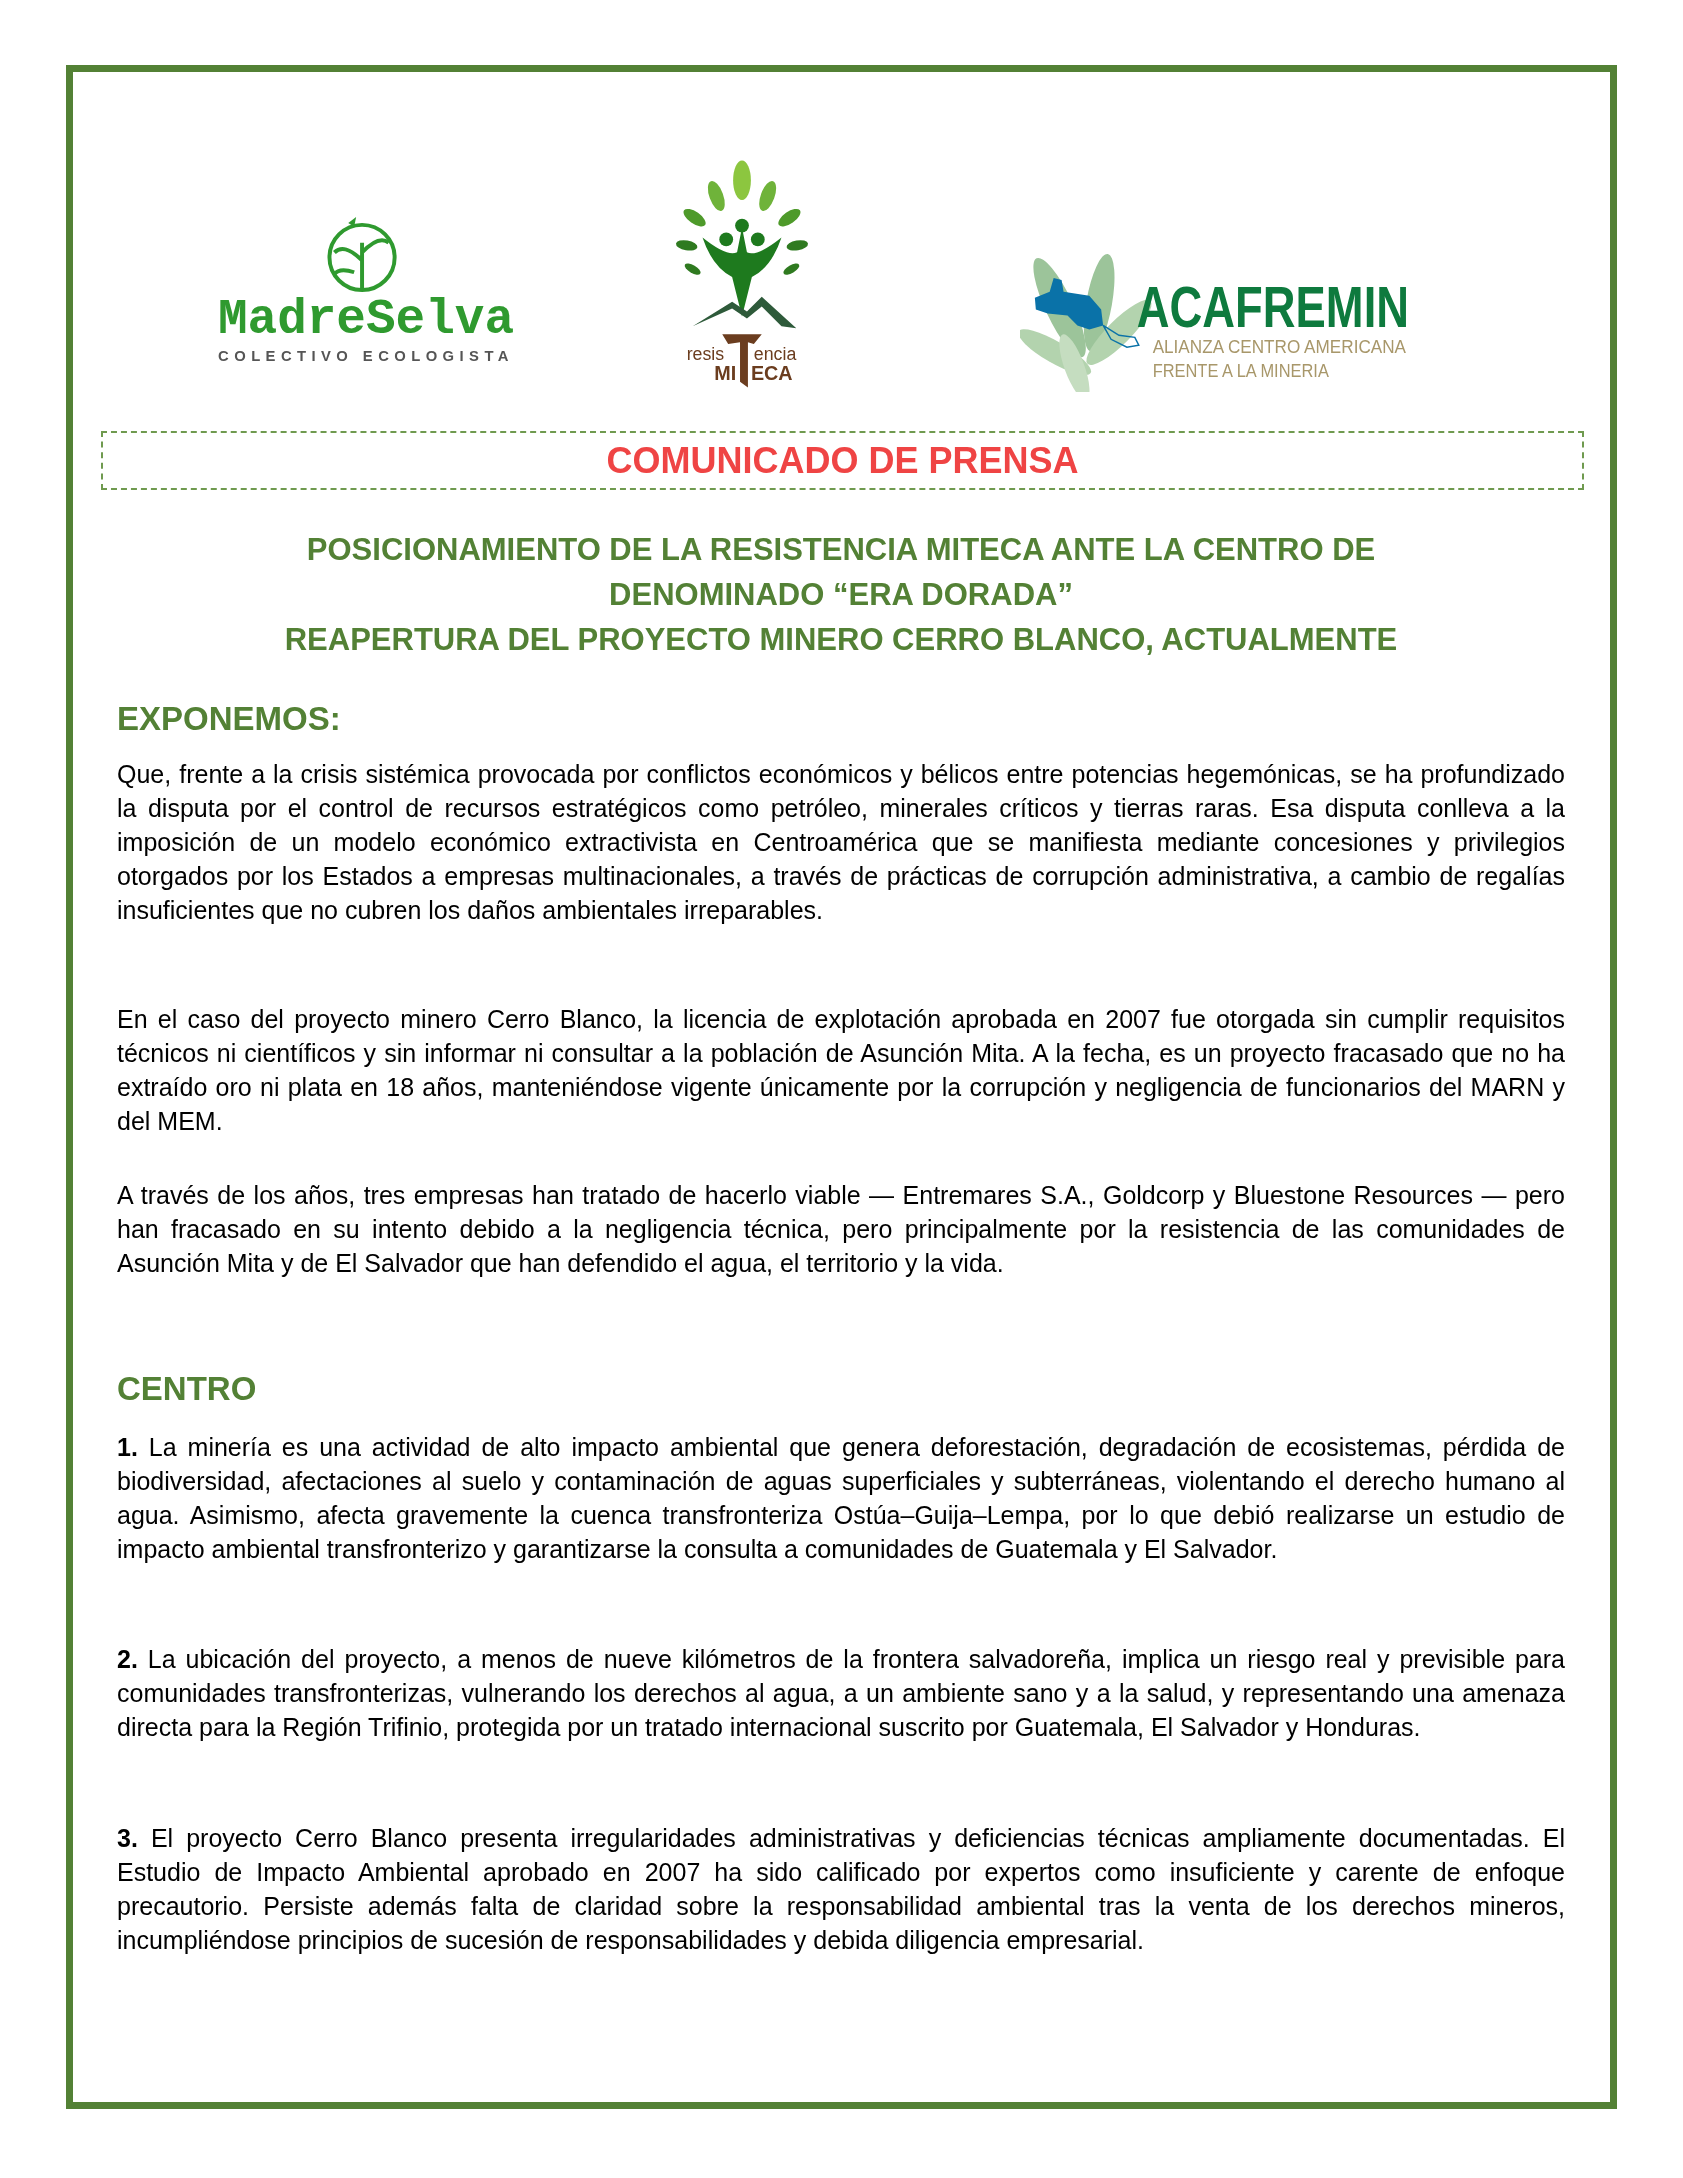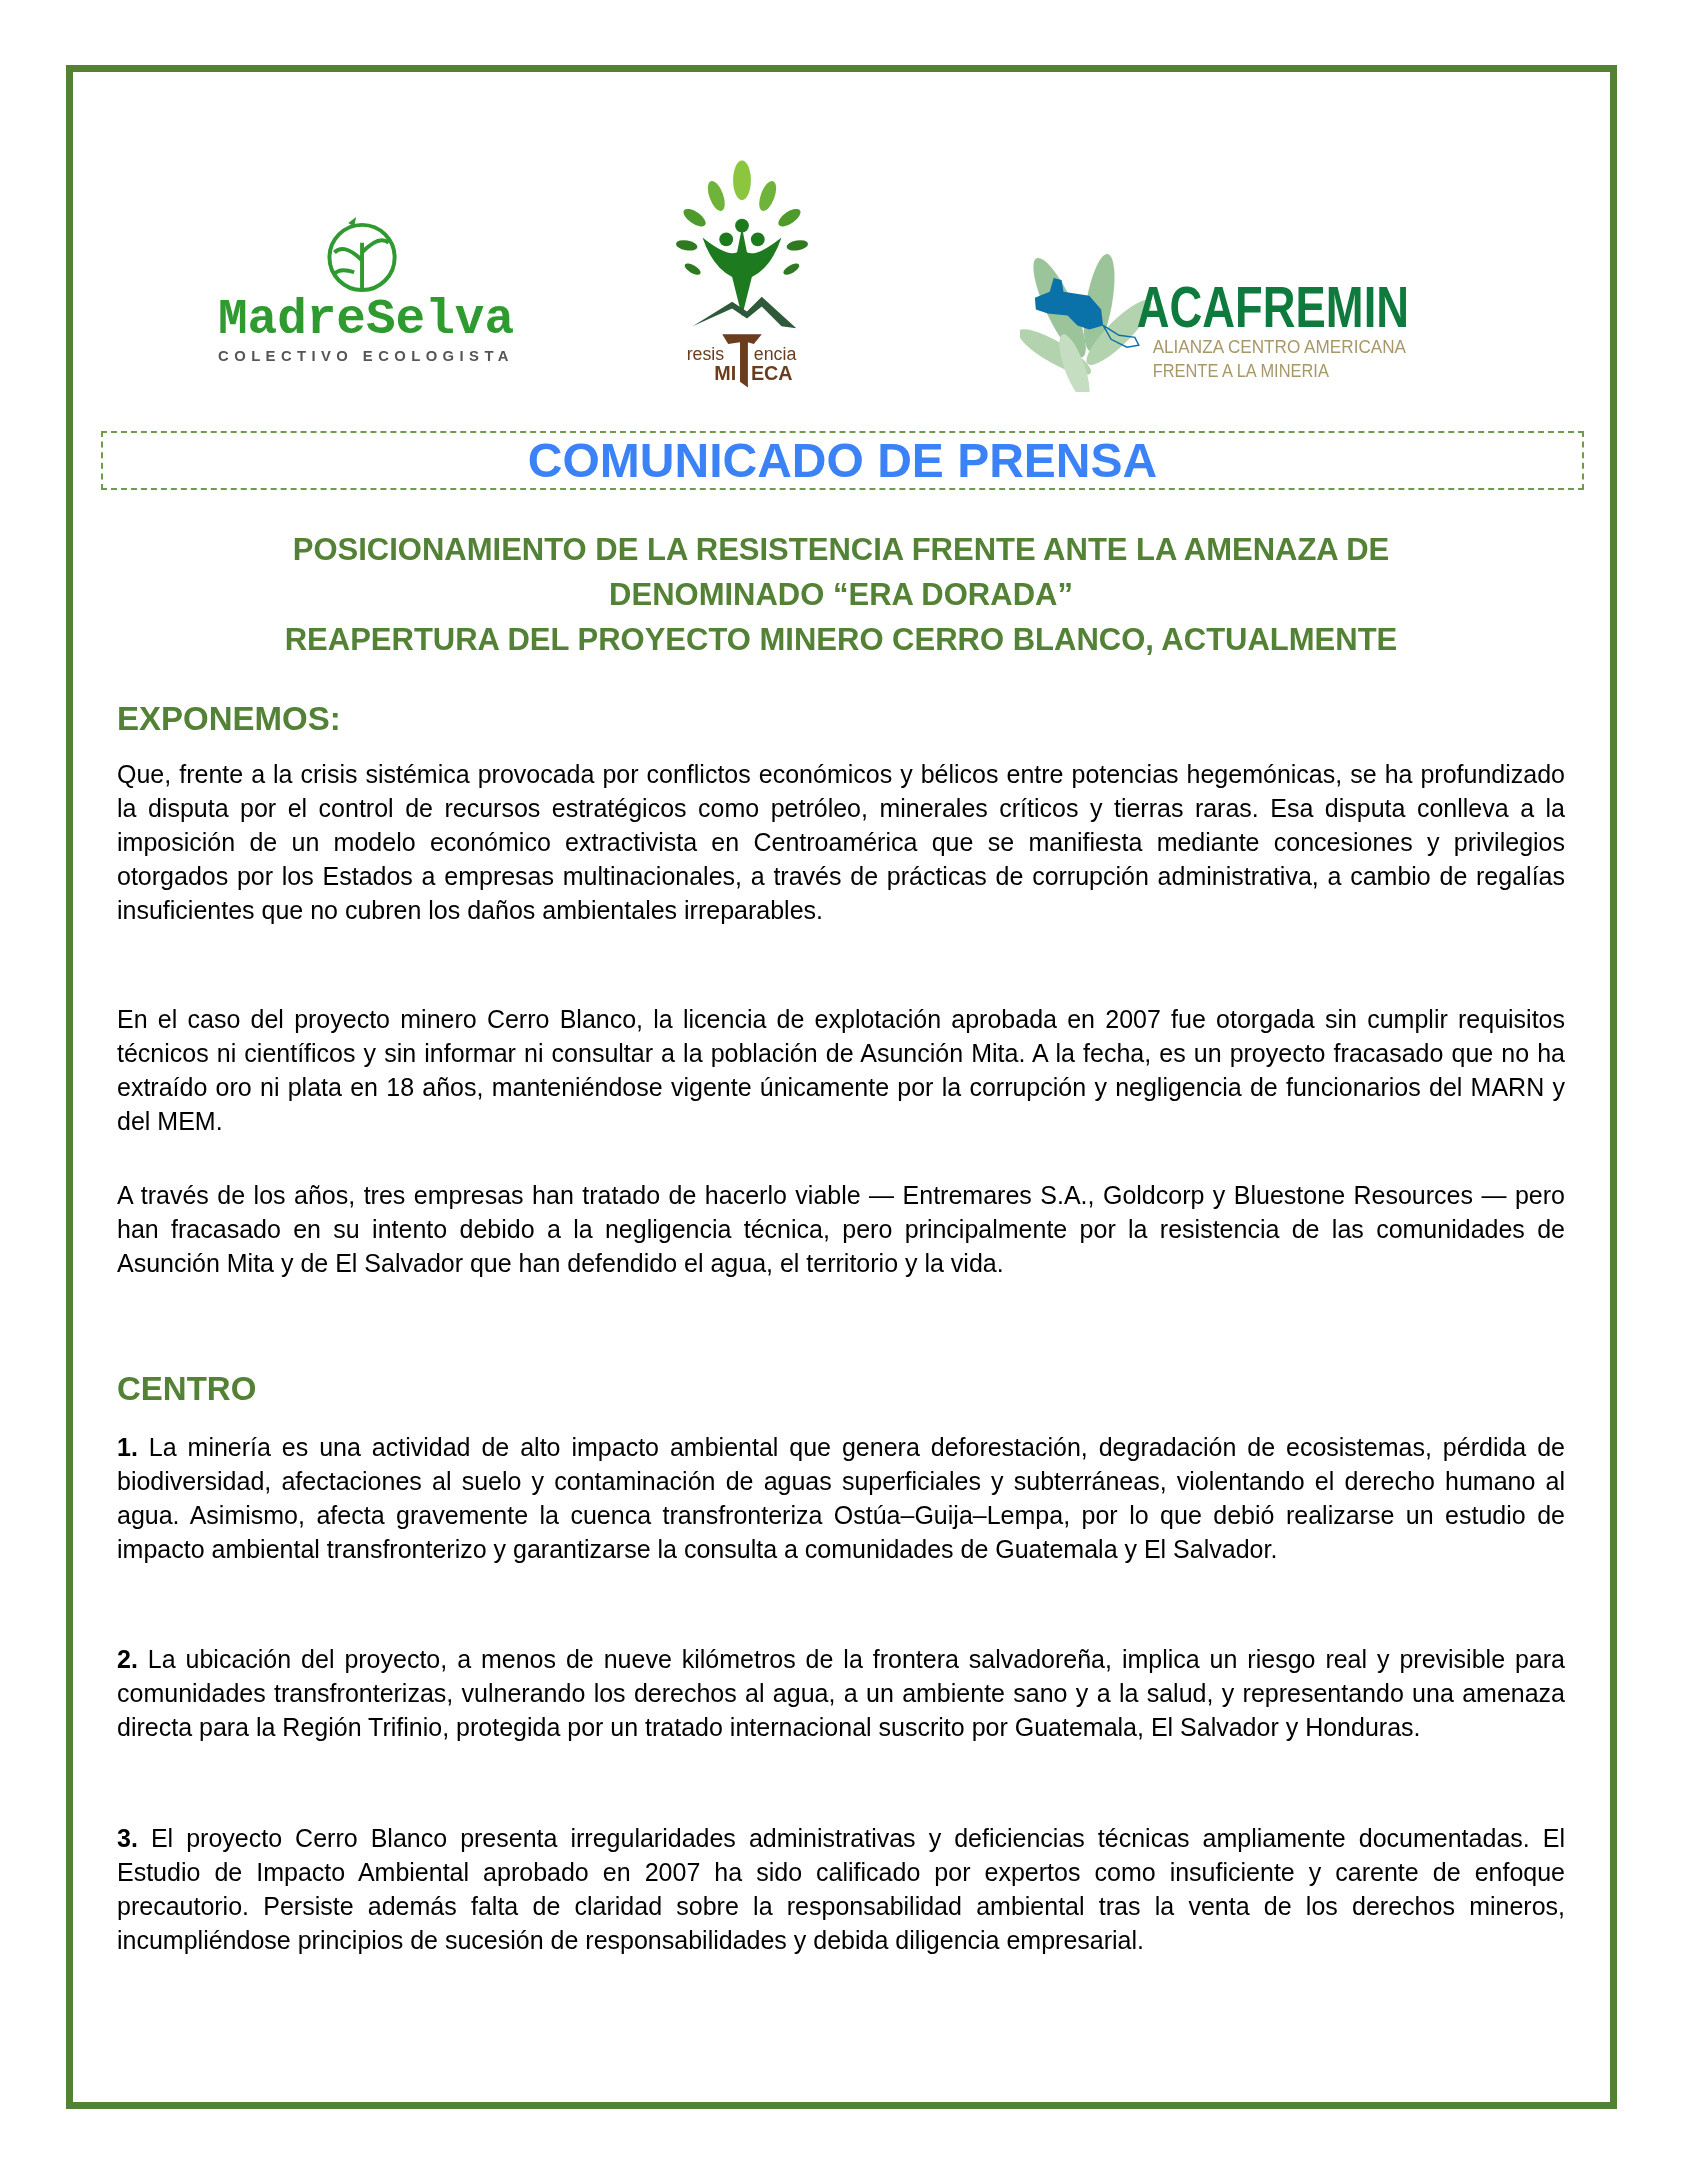--- a/index.html
+++ b/index.html
@@ -1,21 +1,21 @@
 <!DOCTYPE html>
 <html><head>
 <meta charset="utf-8">
 <style>
   html, body { margin:0; padding:0; background:#ffffff; }
   body { width:1683px; height:2178px; position:relative; font-family:"Liberation Sans", sans-serif; color:#000; overflow:hidden; }
   .page-frame { position:absolute; left:66px; top:65px; width:1537px; height:2030px; border:7px solid #538135; }
   .logo { position:absolute; }
   .logo svg { display:block; }
   .banner { position:absolute; left:101px; top:431px; width:1479px; height:55px; border:2px dashed #6f9a4f; display:flex; align-items:center; justify-content:center; }
-  .banner-title { font-weight:bold; font-size:48px; color:#3b82f6; letter-spacing:0px; }
+  .banner-title { font-weight:bold; font-size:36px; color:#ef4444; letter-spacing:0px; }
   .main-title { position:absolute; left:117px; top:527px; width:1448px; text-align:center; font-weight:bold; font-size:31px; line-height:45px; color:#538135; }
   .section-heading { position:absolute; left:117px; font-weight:bold; font-size:33px; color:#538135; line-height:30px; }
   .para { position:absolute; left:117px; width:1448px; font-size:25px; line-height:34px; text-align:justify; }
   .num { font-weight:bold; }
 </style>
 </head>
 <body>
 
 <div class="page-frame"></div>
 
@@ -66,21 +66,21 @@
     <text x="134" y="106" font-family="Liberation Sans, sans-serif" font-size="18" fill="#a8976a" textLength="256" lengthAdjust="spacingAndGlyphs">ALIANZA CENTRO AMERICANA</text>
     <text x="134" y="130" font-family="Liberation Sans, sans-serif" font-size="18" fill="#a8976a" textLength="178" lengthAdjust="spacingAndGlyphs">FRENTE A LA MINERIA</text>
   </svg>
 </div>
 
 <div class="banner">
   <span class="banner-title">COMUNICADO DE PRENSA</span>
 </div>
 
 <div class="main-title">
-  <div>POSICIONAMIENTO DE LA RESISTENCIA FRENTE ANTE LA AMENAZA DE</div>
+  <div>POSICIONAMIENTO DE LA RESISTENCIA MITECA ANTE LA CENTRO DE</div>
   <div>DENOMINADO “ERA DORADA”</div>
   <div>REAPERTURA DEL PROYECTO MINERO CERRO BLANCO, ACTUALMENTE</div>
 </div>
 
 <div class="section-heading" style="top:704px;">EXPONEMOS:</div>
 
 <p class="para" style="top:757px; margin:0;">Que, frente a la crisis sistémica provocada por conflictos económicos y bélicos entre potencias hegemónicas, se ha profundizado la disputa por el control de recursos estratégicos como petróleo, minerales críticos y tierras raras. Esa disputa conlleva a la imposición de un modelo económico extractivista en Centroamérica que se manifiesta mediante concesiones y privilegios otorgados por los Estados a empresas multinacionales, a través de prácticas de corrupción administrativa, a cambio de regalías insuficientes que no cubren los daños ambientales irreparables.</p>
 <p class="para" style="top:1002px; margin:0;">En el caso del proyecto minero Cerro Blanco, la licencia de explotación aprobada en 2007 fue otorgada sin cumplir requisitos técnicos ni científicos y sin informar ni consultar a la población de Asunción Mita. A la fecha, es un proyecto fracasado que no ha extraído oro ni plata en 18 años, manteniéndose vigente únicamente por la corrupción y negligencia de funcionarios del MARN y del MEM.</p>
 <p class="para" style="top:1178px; margin:0;">A través de los años, tres empresas han tratado de hacerlo viable — Entremares S.A., Goldcorp y Bluestone Resources — pero han fracasado en su intento debido a la negligencia técnica, pero principalmente por la resistencia de las comunidades de Asunción Mita y de El Salvador que han defendido el agua, el territorio y la vida.</p>
 

